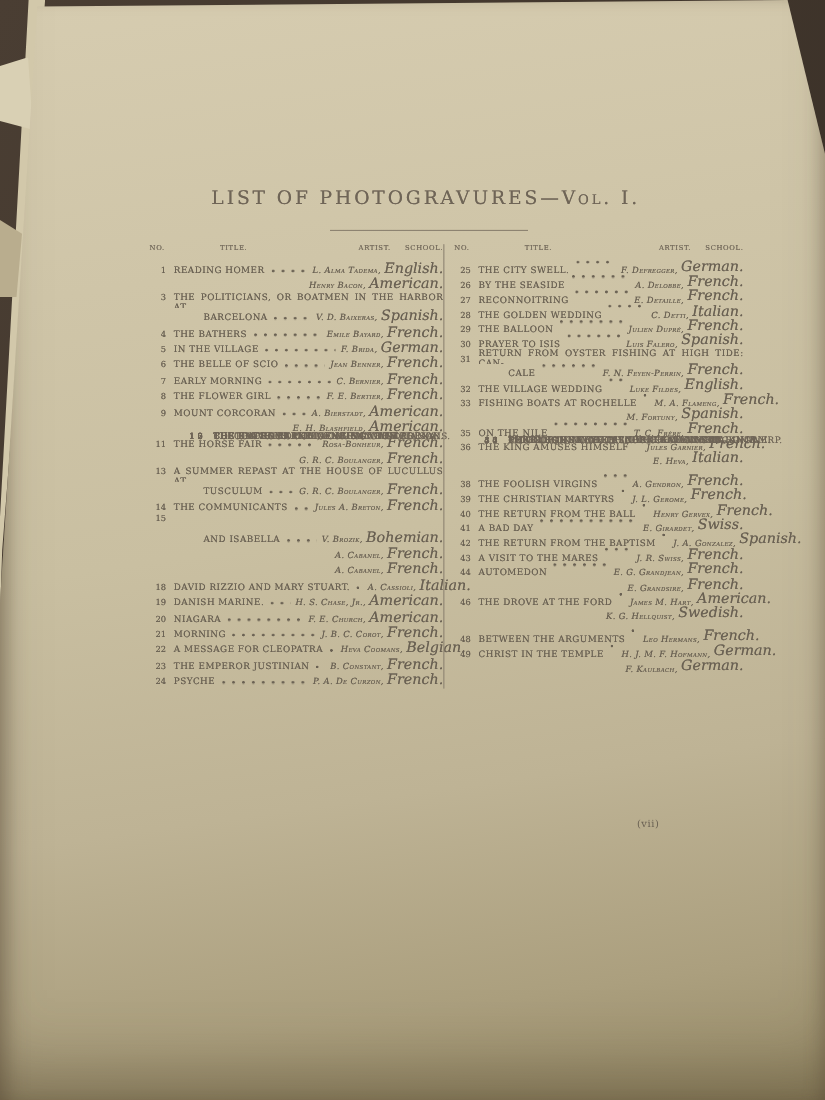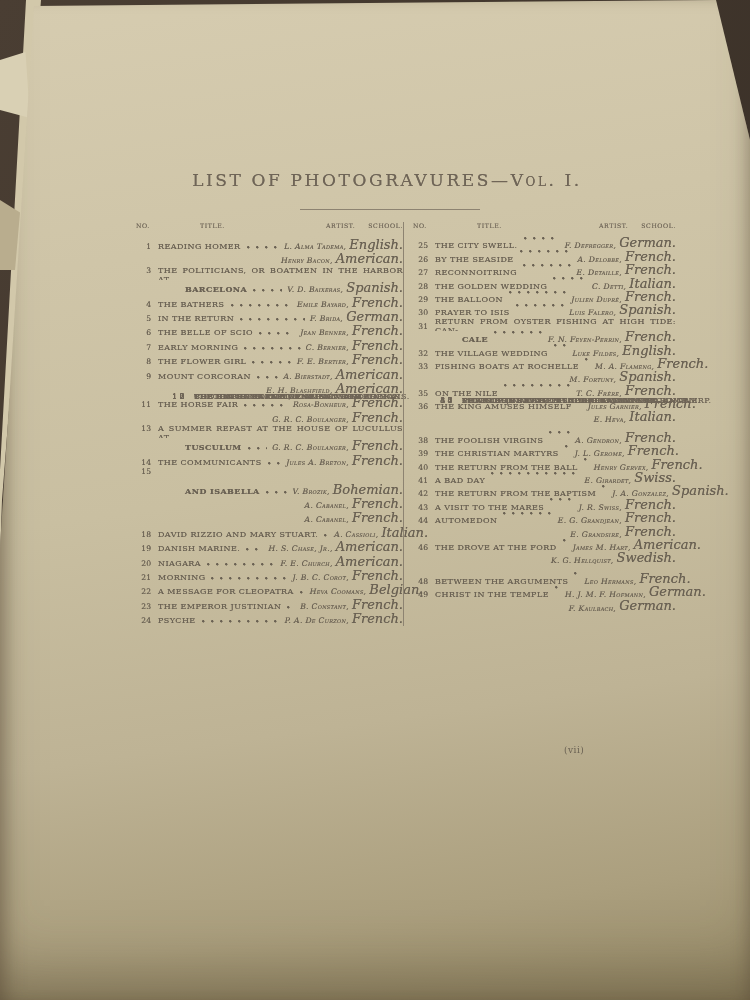--- a/index.html
+++ b/index.html
@@ -27,29 +27,29 @@
   .hdr{display:flex;align-items:baseline;height:15px;font-size:6.2px;letter-spacing:.6px;color:#786e5f;}
   .hdr .no{width:22px;}
   .hdr .ti{margin-left:42px;}
   .hdr .sp{flex:1;}
   .hdr .ar{margin-right:13px;}
   .line{display:flex;align-items:baseline;height:14.4px;white-space:nowrap;}
   .col.right .line{height:13.4px;align-items:flex-end;}
   .entry.gap{display:block;margin-top:7px;}
   .num{flex:none;width:15px;margin-right:7px;text-align:right;font-size:7.6px;}
   .ttl{font-size:8px;letter-spacing:.45px;}
-  .line.cont .ttl{margin-left:27px;font-weight:bold;}
+  .line.cont .ttl{margin-left:27px;}
   .line.just .ttl{flex:1;text-align:justify;text-align-last:justify;min-width:0;white-space:normal;overflow:hidden;max-height:14px;}
   .dots{flex:1 1 6px;min-width:5px;height:3px;margin:0 5px 0 6px;align-self:baseline;
     background-image:radial-gradient(circle at 1.3px 1.3px,#6a6153 1px,rgba(0,0,0,0) 1.5px);
     background-size:9px 3px;background-repeat:repeat-x;}
   .artist{font-size:7.7px;font-variant:small-caps;letter-spacing:.3px;font-style:italic;}
   .school{font-size:13px;font-style:italic;margin-left:3px;}
   .line.right{justify-content:flex-end;}
-  .pagenum{position:absolute;top:745px;left:564px;font-size:9px;color:#6a6153;letter-spacing:.5px;}
+  .pagenum{position:absolute;top:745px;left:579px;font-size:9px;color:#6a6153;letter-spacing:.5px;}
 </style>
 </head>
 <body>
 
 <div class="photo">
   <div class="edge-stack"></div>
   <div class="edge-patch p1"></div>
   <div class="edge-patch p2"></div>
 
   <div class="page">
@@ -103,21 +103,21 @@
                 <span class="num">4</span>
                 <span class="ttl">THE BATHERS</span>
                 <span class="dots"></span>
                 <span class="artist">Emile Bayard,</span>
                 <span class="school">French.</span>
               </div>
             </div>
             <div class="entry">
               <div class="line lead">
                 <span class="num">5</span>
-                <span class="ttl">IN THE RETURN</span>
+                <span class="ttl">IN THE VILLAGE</span>
                 <span class="dots"></span>
                 <span class="artist">F. Brida,</span>
                 <span class="school">German.</span>
               </div>
             </div>
             <div class="entry">
               <div class="line lead">
                 <span class="num">6</span>
                 <span class="ttl">THE BELLE OF SCIO</span>
                 <span class="dots"></span>

